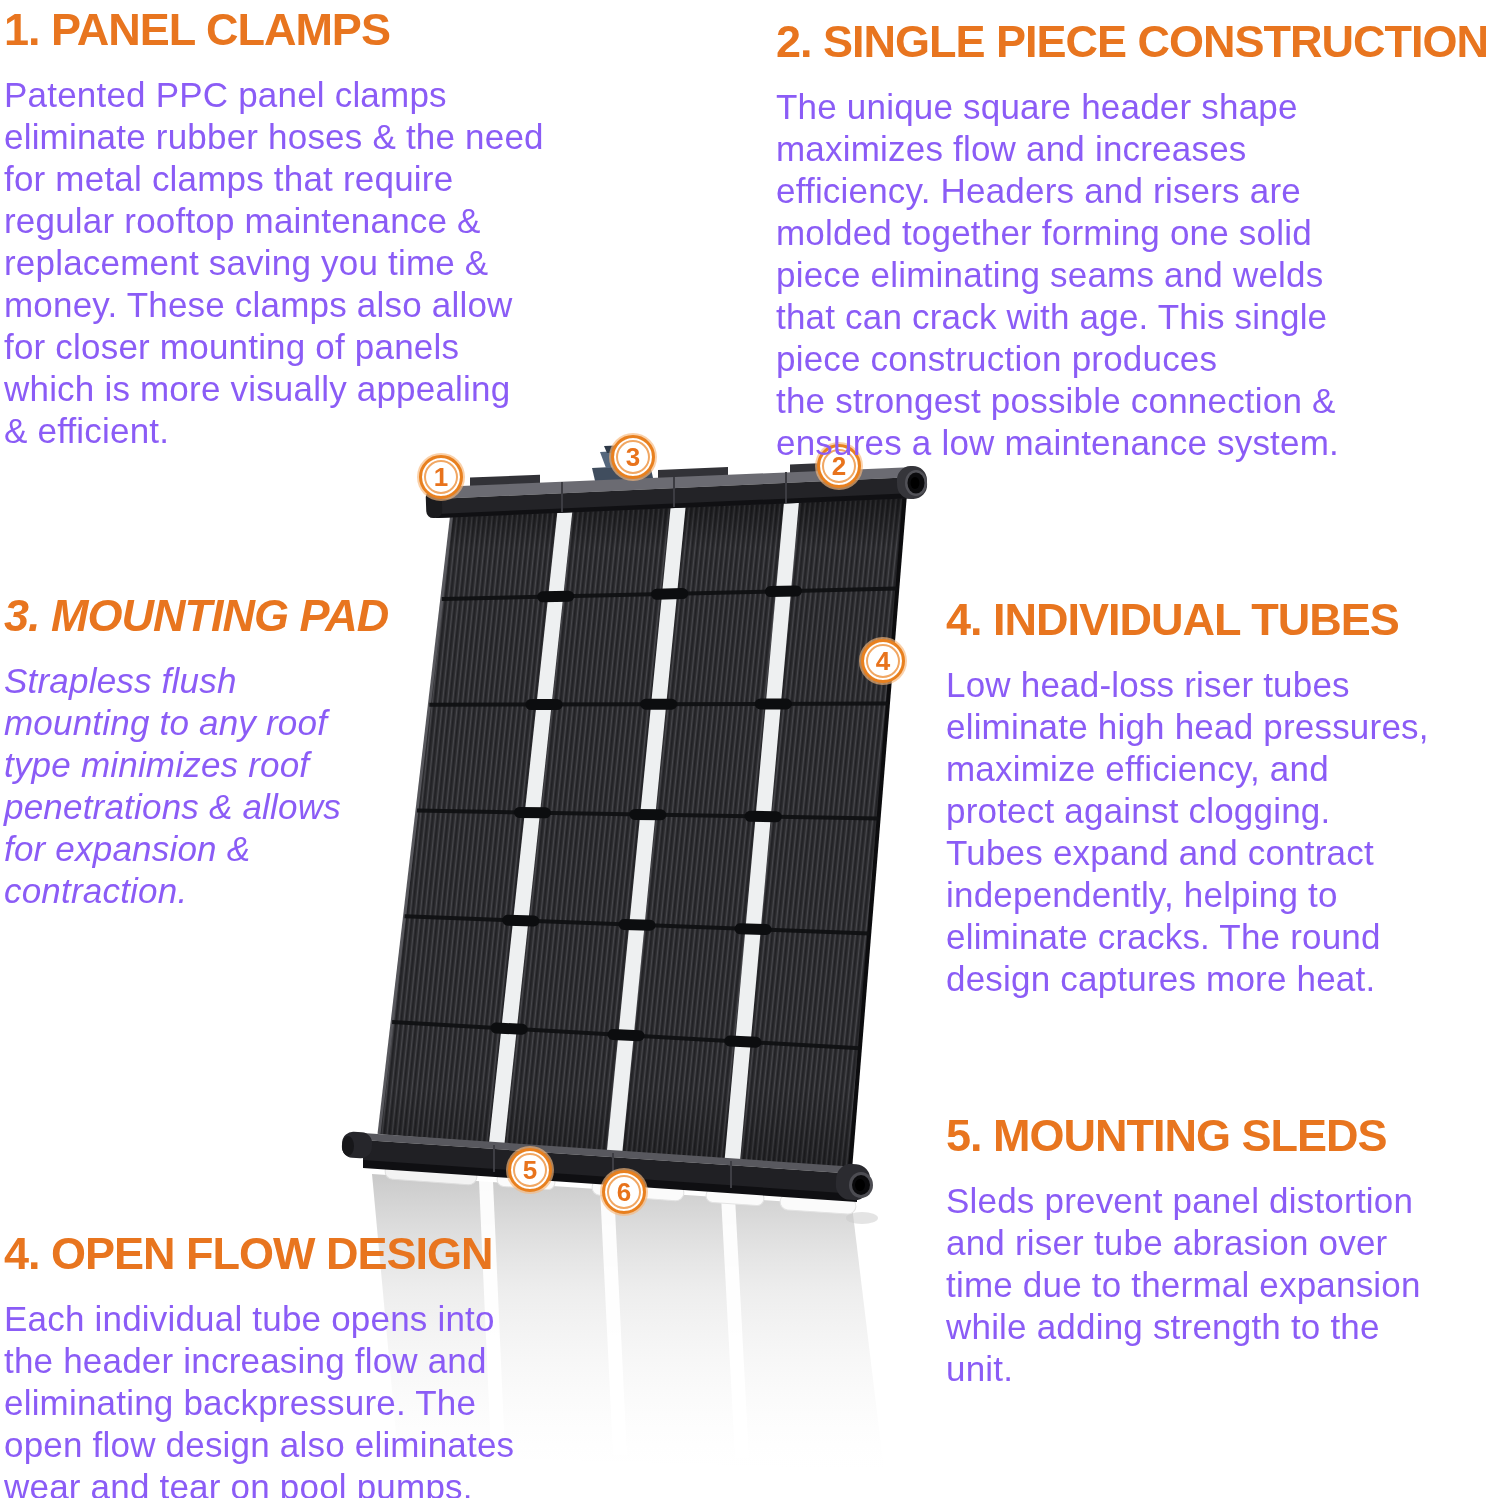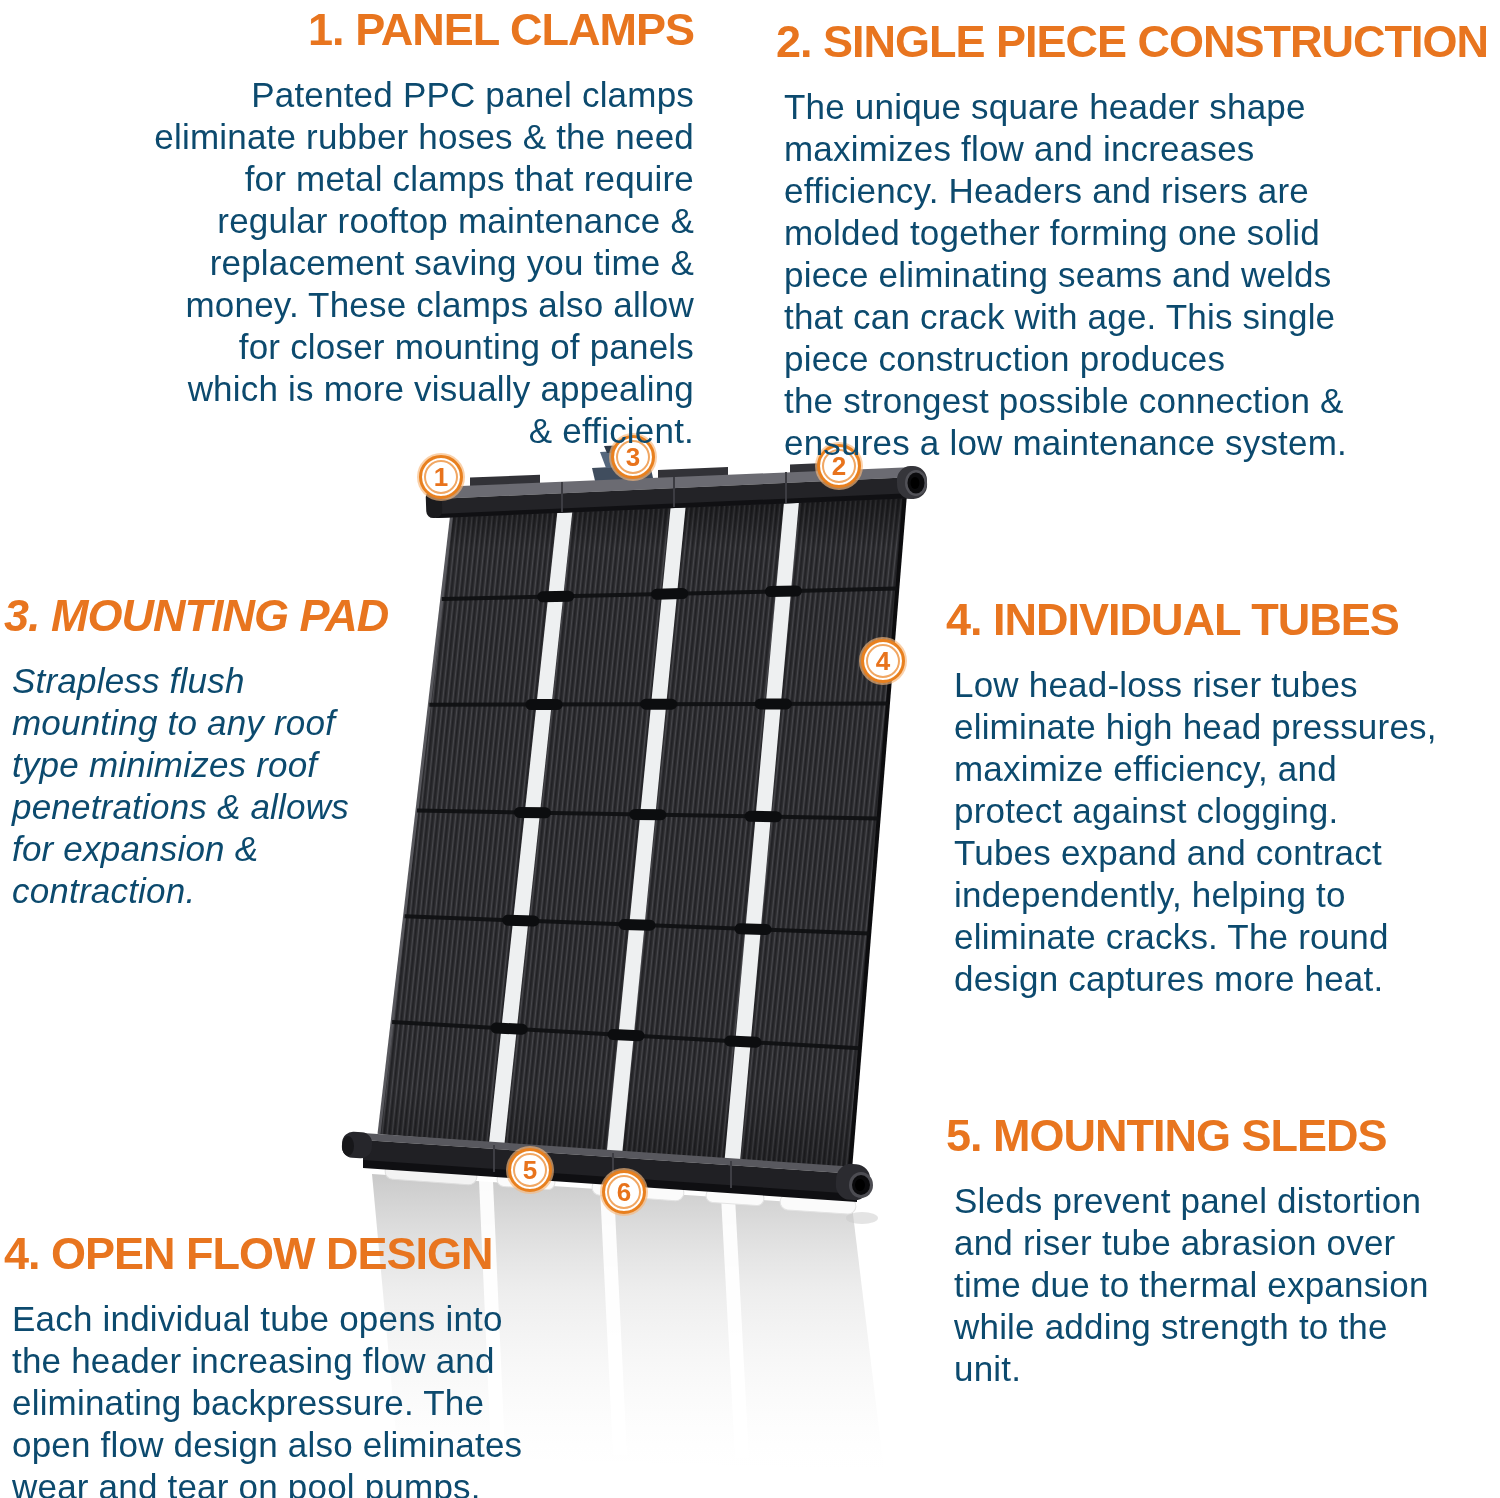--- a/index.html
+++ b/index.html
@@ -8,33 +8,33 @@
     overflow:hidden;font-family:"Liberation Sans",sans-serif;
   }
   .panel-svg{position:absolute;left:0;top:0;width:1500px;height:1498px;}
   .feature{position:absolute;}
   .feature h2{
     margin:0;font-size:45px;font-weight:800;letter-spacing:-1px;
     color:#e8751f;line-height:1.06;white-space:nowrap;
     font-family:"Liberation Sans",sans-serif;
   }
   .feature p{
-    margin:20px 0 0 8px;font-size:35px;line-height:42px;color:#0c4a6e;
+    margin:20px 0 0 0;font-size:35px;line-height:42px;color:#8b5cf6;
     white-space:pre-line;letter-spacing:0.2px;
     font-family:"Liberation Sans",sans-serif;
   }
   .badge{
     position:absolute;width:44px;height:44px;border-radius:50%;
     background:#ffffff;border:3px solid #e8801f;box-sizing:border-box;
     box-shadow:0 0 0 2px rgba(247,185,125,.65), inset 0 0 0 2px #ffffff, inset 0 0 0 4px rgba(238,152,72,.85);
     display:flex;align-items:center;justify-content:center;
     color:#e8731c;font-weight:800;font-size:26px;line-height:1;
   }
   
-  .f1{left:4px;top:6px;width:690px;text-align:right;}
+  .f1{left:4px;top:6px;width:690px;}
   .f2{left:776px;top:18px;width:724px;}
   .f3{left:4px;top:592px;width:460px;font-style:italic;}
   .f4{left:946px;top:596px;width:554px;}
   .f5{left:4px;top:1230px;width:620px;}
   .f6{left:946px;top:1112px;width:554px;}
 </style>
 </head>
 <body>
 
 <div class="canvas">

